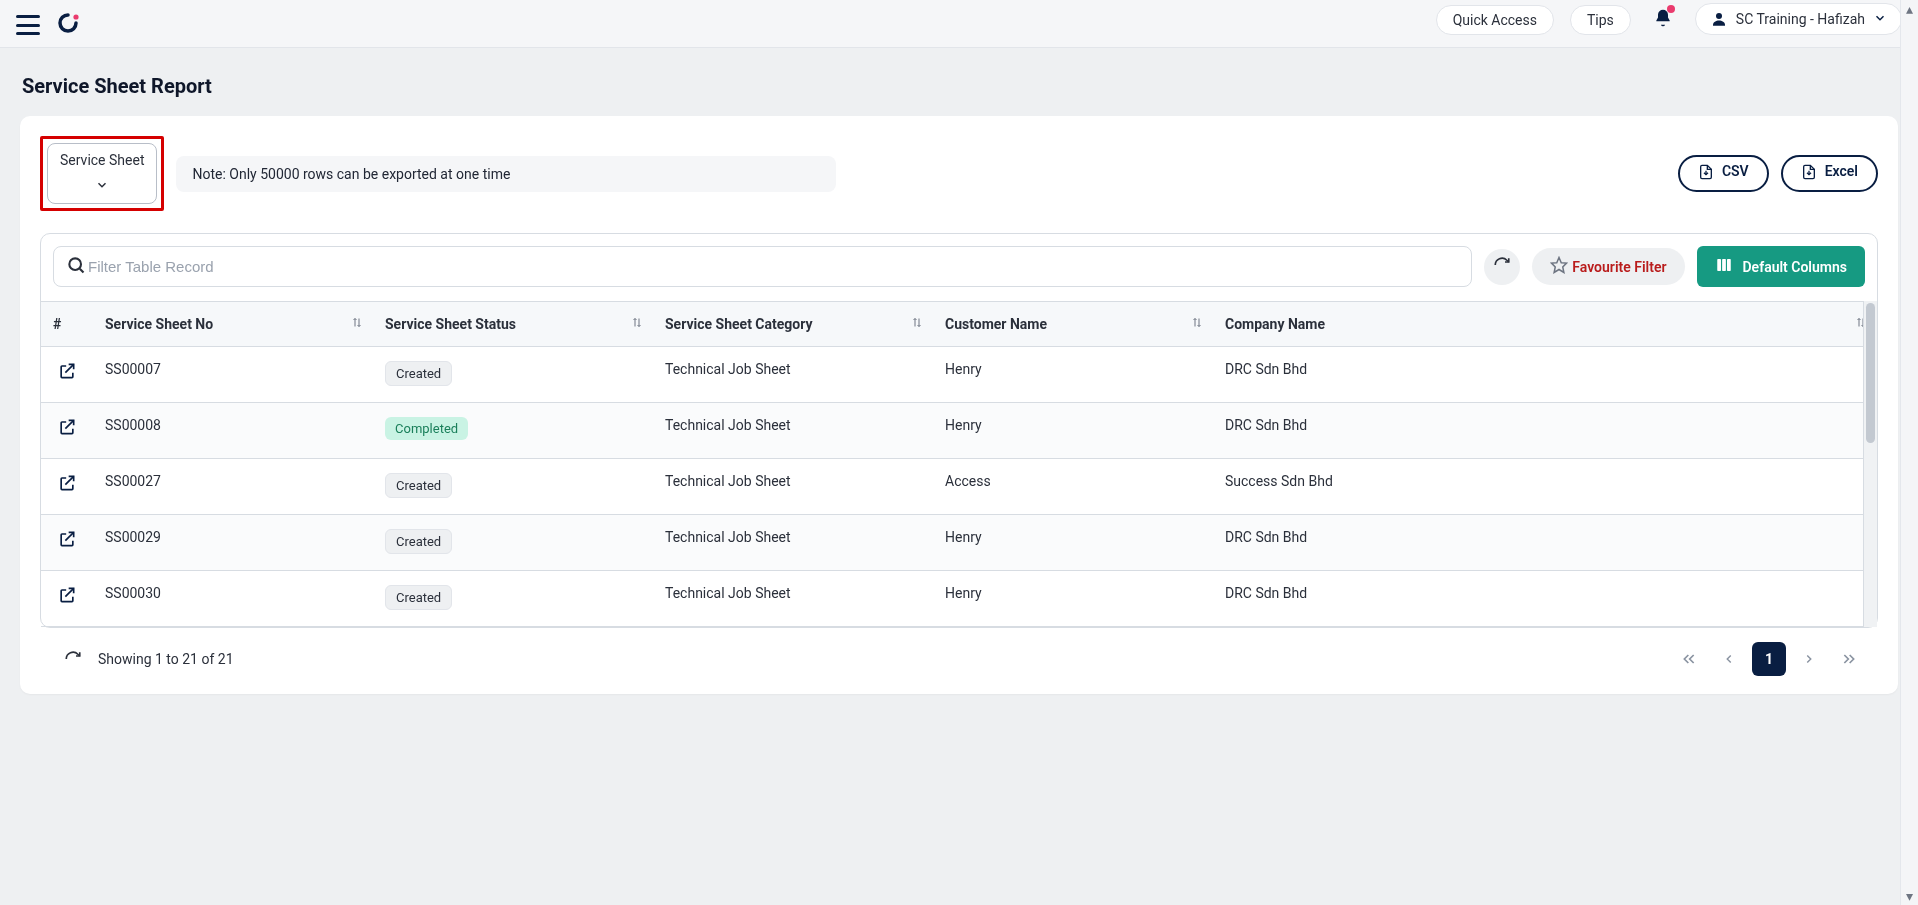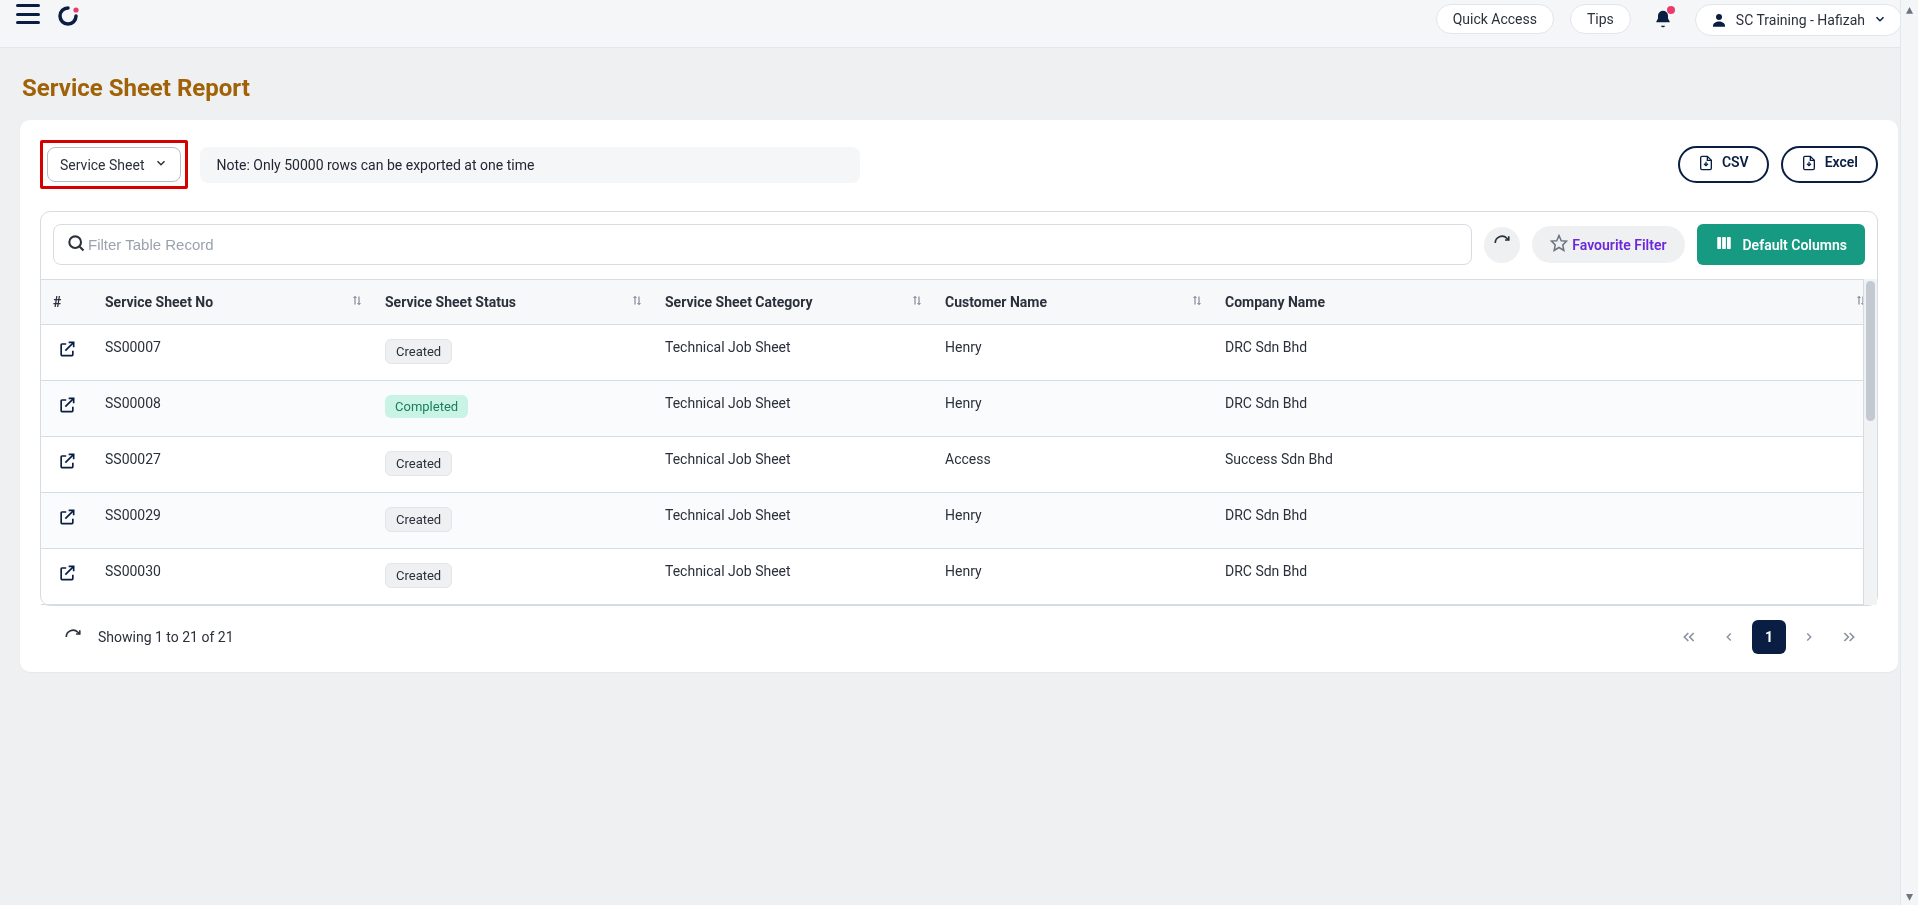--- a/index.html
+++ b/index.html
@@ -12,53 +12,53 @@
     --navy:#091e42;
     --pink:#ea3b6e;
     --chip-green-bg:#c9f3e4;
     --chip-green-fg:#1a7f5a;
   }
   * { box-sizing:border-box; }
   html,body { margin:0; padding:0; font-family:-apple-system,BlinkMacSystemFont,"Segoe UI",Roboto,Arial,sans-serif; background:var(--bg); color:var(--text); font-size:14px; }
   body { height:905px; position:relative; }
 
   
-  .topbar { height:48px; background:#f5f6f8; border-bottom:1px solid #e2e5ea; display:flex; align-items:flex-start; padding:4px 16px; gap:16px; }
+  .topbar { height:48px; background:#f5f6f8; border-bottom:1px solid #e2e5ea; display:flex; align-items:flex-end; padding:12px 16px; gap:16px; }
   .hamburger { width:24px; height:20px; display:flex; flex-direction:column; justify-content:space-between; cursor:pointer; }
   .hamburger span { height:3px; background:#091e42; border-radius:2px; }
   .logo { width:24px; height:24px; position:relative; }
   .logo svg { display:block; }
   .topbar-spacer { flex:1; }
   .pill { background:#fff; border:1px solid #e2e5ea; border-radius:20px; padding:6px 16px; font-size:14px; color:#2b303b; cursor:pointer; }
   .icon-btn { width:32px; height:32px; display:flex; align-items:center; justify-content:center; cursor:pointer; position:relative; }
   .bell-dot { position:absolute; top:2px; right:4px; width:8px; height:8px; background:#ea3b6e; border-radius:50%; }
   .user-pill { background:#fff; border:1px solid #e2e5ea; border-radius:20px; padding:6px 14px; display:flex; align-items:center; gap:8px; cursor:pointer; }
   .user-icon { width:18px; height:18px; }
 
   
   .page { padding:20px 20px 0 20px; }
-  .page-title { font-size:24px; font-weight:700; color:#a16207; margin:6px 0 18px 2px; }
+  .page-title { font-size:20px; font-weight:700; color:#0f172a; margin:6px 0 18px 2px; }
 
   .card { background:var(--card); border-radius:10px; padding:20px 20px 14px 20px; box-shadow:0 1px 2px rgba(0,0,0,.04); }
 
   .row1 { display:flex; align-items:center; gap:12px; }
   .select-box { border:3px solid #d50000; border-radius:2px; padding:4px; }
-  .select-inner { border:1px solid #b8bec8; border-radius:8px; padding:8px 12px; display:flex; align-items:center; gap:10px; font-size:14px; color:#2b303b; cursor:pointer; background:#fff; }
+  .select-inner { border:1px solid #b8bec8; border-radius:8px; padding:8px 12px; display:flex; align-items:center; gap:10px; font-size:14px; color:#2b303b; cursor:pointer; background:#fff;flex-direction:column; }
   .note { background:#f5f6f8; border-radius:8px; padding:10px 16px; color:#212735; font-size:14px; flex:0 0 660px; }
   .row1-spacer { flex:1; }
   .export-btn { border:2px solid var(--navy); border-radius:20px; padding:6px 18px; display:flex; align-items:flex-start; gap:8px; color:var(--navy); font-weight:600; cursor:pointer; background:#fff; font-size:14px; }
 
   .table-wrap { border:1px solid var(--border); border-radius:10px; margin-top:22px; padding:12px 0 0 0; position:relative; }
 
   .filter-row { display:flex; align-items:center; gap:12px; padding:0 12px; }
   .search { flex:1; border:1px solid var(--border); border-radius:8px; display:flex; align-items:center; padding:8px 12px; }
   .search input { border:none; outline:none; font-size:15px; flex:1; color:#2b303b; background:transparent; }
   .search input::placeholder { color:#9aa2ae; }
   .circle-btn { width:36px; height:36px; border-radius:50%; background:#eef0f2; display:flex; align-items:center; justify-content:center; cursor:pointer; }
-  .fav-btn { background:#eef0f2; border-radius:24px; padding:8px 18px; display:flex; align-items:center; gap:4px; color:#6d28d9; font-weight:600; cursor:pointer; }
+  .fav-btn { background:#eef0f2; border-radius:24px; padding:8px 18px; display:flex; align-items:center; gap:4px; color:#b91c1c; font-weight:600; cursor:pointer; }
   .def-cols { background:var(--teal); color:#fff; border-radius:6px; padding:10px 18px; display:flex; align-items:center; gap:10px; font-weight:600; cursor:pointer; }
 
   .chips-row { margin:12px 12px 0 12px; border:1px solid var(--border); border-radius:8px; padding:10px 12px; display:flex; align-items:center; }
   .chip { background:#e8eaee; border-radius:6px; padding:6px 10px; display:flex; align-items:center; gap:8px; color:#2b303b; font-size:14px; }
   .chip .x { cursor:pointer; display:inline-flex; }
   .clear-all { margin-left:auto; color:var(--pink); font-size:14px; cursor:pointer; }
 
   .grid-scroll { position:relative; margin-top:14px; }
   table.grid { width:100%; border-collapse:separate; border-spacing:0; }
   .grid th { background:#f6f8fa; text-align:left; font-weight:700; font-size:14px; color:#2b303b; padding:14px 12px; border-top:1px solid var(--border); border-bottom:1px solid var(--border); position:relative; }

